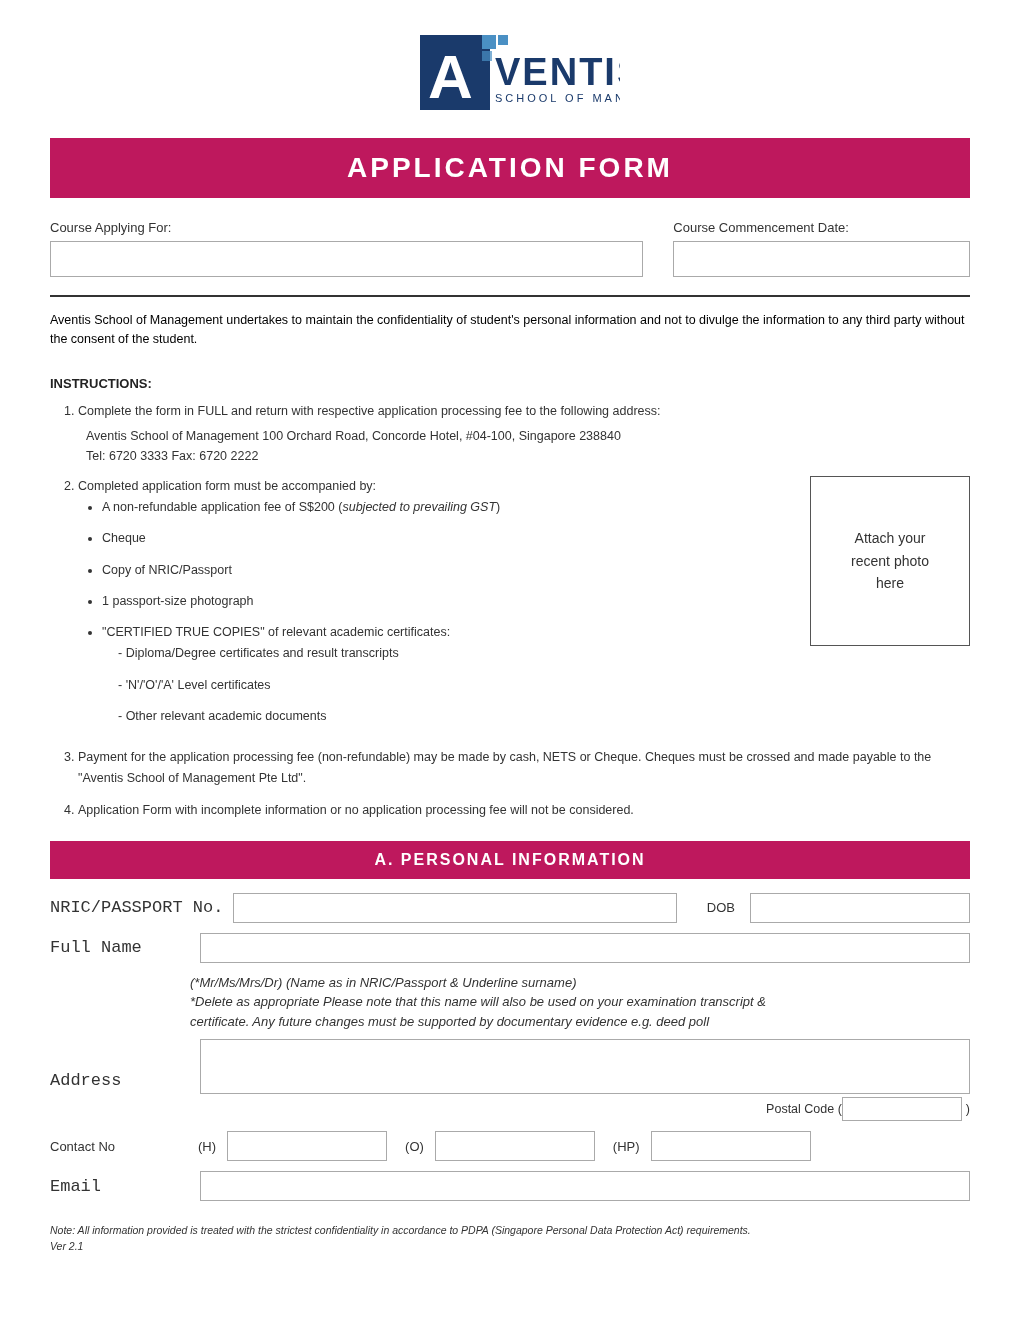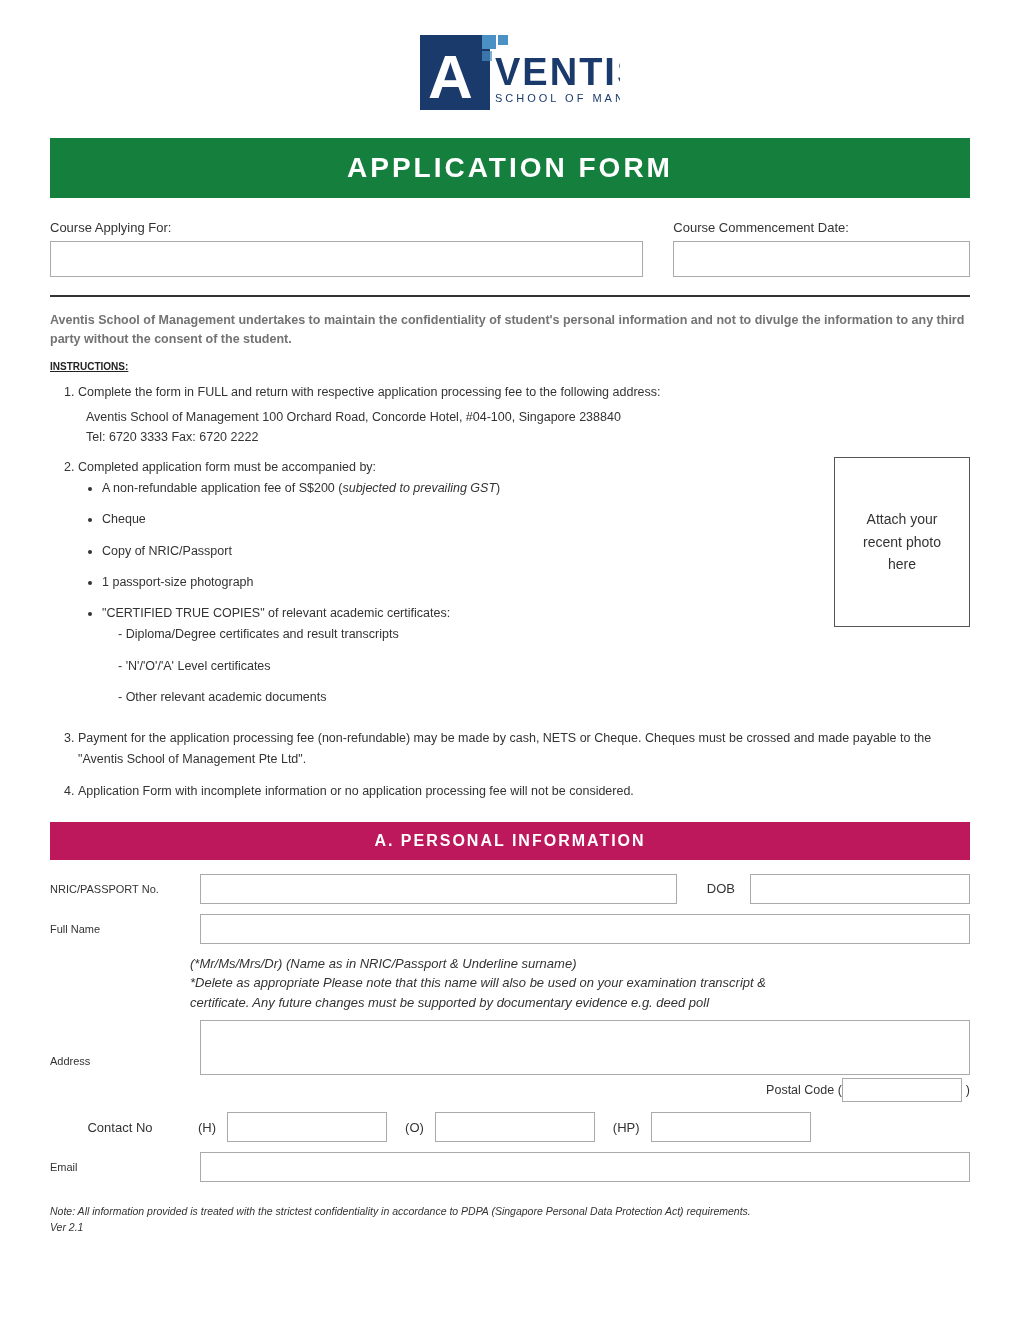--- a/index.html
+++ b/index.html
@@ -13,21 +13,21 @@
     }
     .logo-section {
       text-align: center;
       margin-bottom: 18px;
     }
     .logo-svg {
       display: block;
       margin: 0 auto;
     }
     .title-bar {
-      background: #15803d;
+      background: #be185d;
       color: #fff;
       text-align: center;
       font-size: 28px;
       font-weight: bold;
       letter-spacing: 3px;
       padding: 14px 0;
       margin-bottom: 22px;
     }
     .course-row {
       display: flex;
@@ -56,29 +56,27 @@
       padding: 4px 6px;
       background: #fff;
     }
     .divider {
       border: none;
       border-top: 2px solid #333;
       margin: 18px 0 14px 0;
     }
     .intro-text {
       font-size: 12.5px;
-      color: #737373;
+      color: #000000;
       line-height: 1.5;
-      margin-bottom: 12px;
+      margin-bottom: 27px;
+    }
+    .instructions-title {
+      font-size: 13px;
       font-weight: bold;
-    }
-    .instructions-title {
-      font-size: 10px;
-      font-weight: bold;
-      text-decoration: underline;
       margin-bottom: 10px;
     }
     .instructions-list {
       list-style: decimal;
       padding-left: 28px;
       font-size: 12.5px;
       color: #333;
       line-height: 1.7;
     }
     .instructions-list li {
@@ -112,21 +110,21 @@
       list-style: none;
       padding-left: 16px;
       font-size: 12.5px;
       color: #333;
       line-height: 1.7;
     }
     .sub-bullet-list li::before {
       content: "- ";
     }
     .photo-box {
-      width: 136px;
+      width: 160px;
       min-height: 170px;
       border: 1.5px solid #555;
       display: flex;
       align-items: center;
       justify-content: center;
       text-align: center;
       font-size: 14px;
       color: #333;
       flex-shrink: 0;
       padding: 10px;
@@ -142,24 +140,25 @@
       padding: 10px 0;
       margin: 20px 0 14px 0;
     }
     .form-row {
       display: flex;
       align-items: center;
       margin-bottom: 10px;
       gap: 10px;
     }
     .form-label {
-      font-size: 11px;
+      font-size: 17px;
       color: #333;
       min-width: 140px;
       flex-shrink: 0;
+      font-family: Liberation Mono, monospace;
     }
     .form-input {
       border: 1px solid #aaa;
       min-height: 30px;
       background: #fff;
       padding: 3px 6px;
     }
     .form-input.flex1 { flex: 1; }
     .form-input.dob { width: 220px; }
     .form-input.fullname { flex: 1; }
@@ -210,21 +209,20 @@
       display: flex;
       align-items: center;
       margin-bottom: 10px;
       gap: 8px;
     }
     .contact-label {
       font-size: 13px;
       color: #333;
       min-width: 140px;
       flex-shrink: 0;
-      text-align: center;
     }
     .contact-type {
       font-size: 13px;
       color: #333;
       margin-right: 3px;
     }
     .footer-note {
       font-size: 10.5px;
       font-style: italic;
       color: #333;

